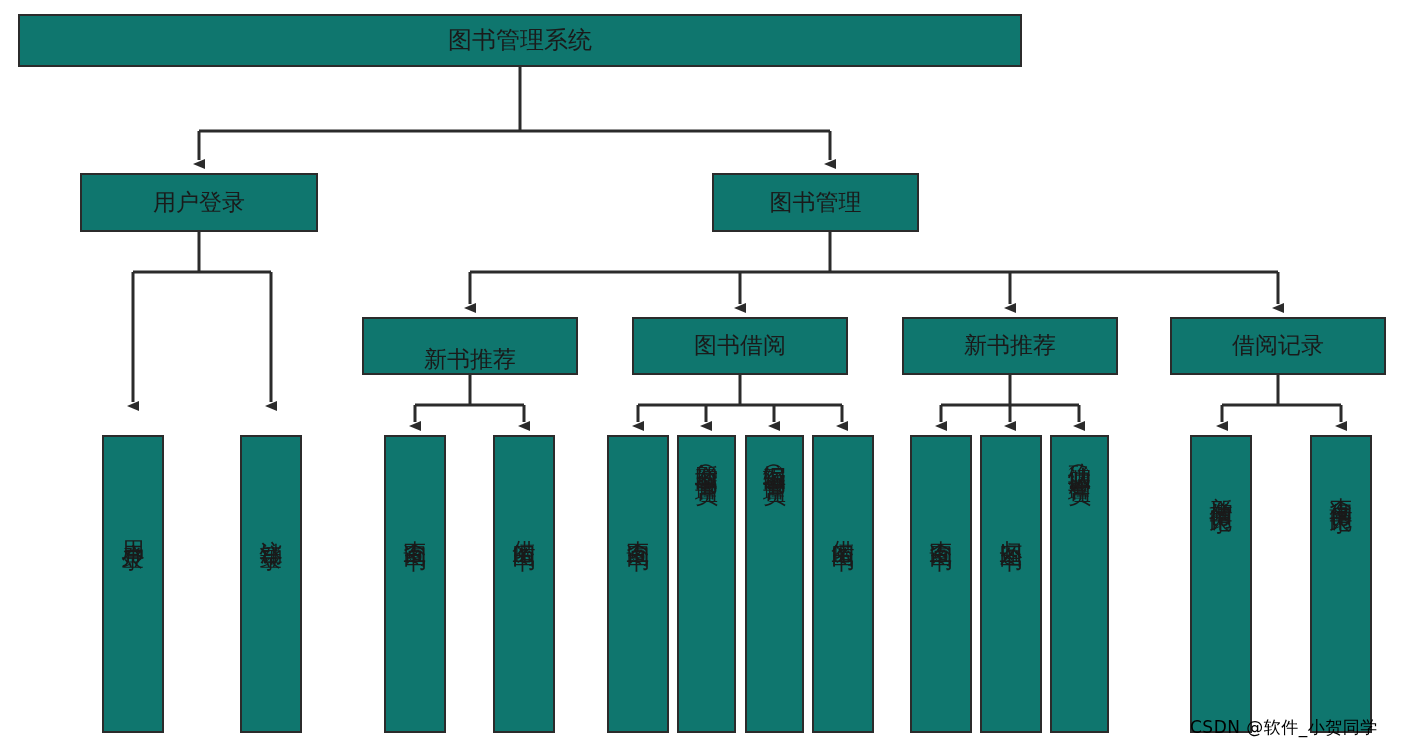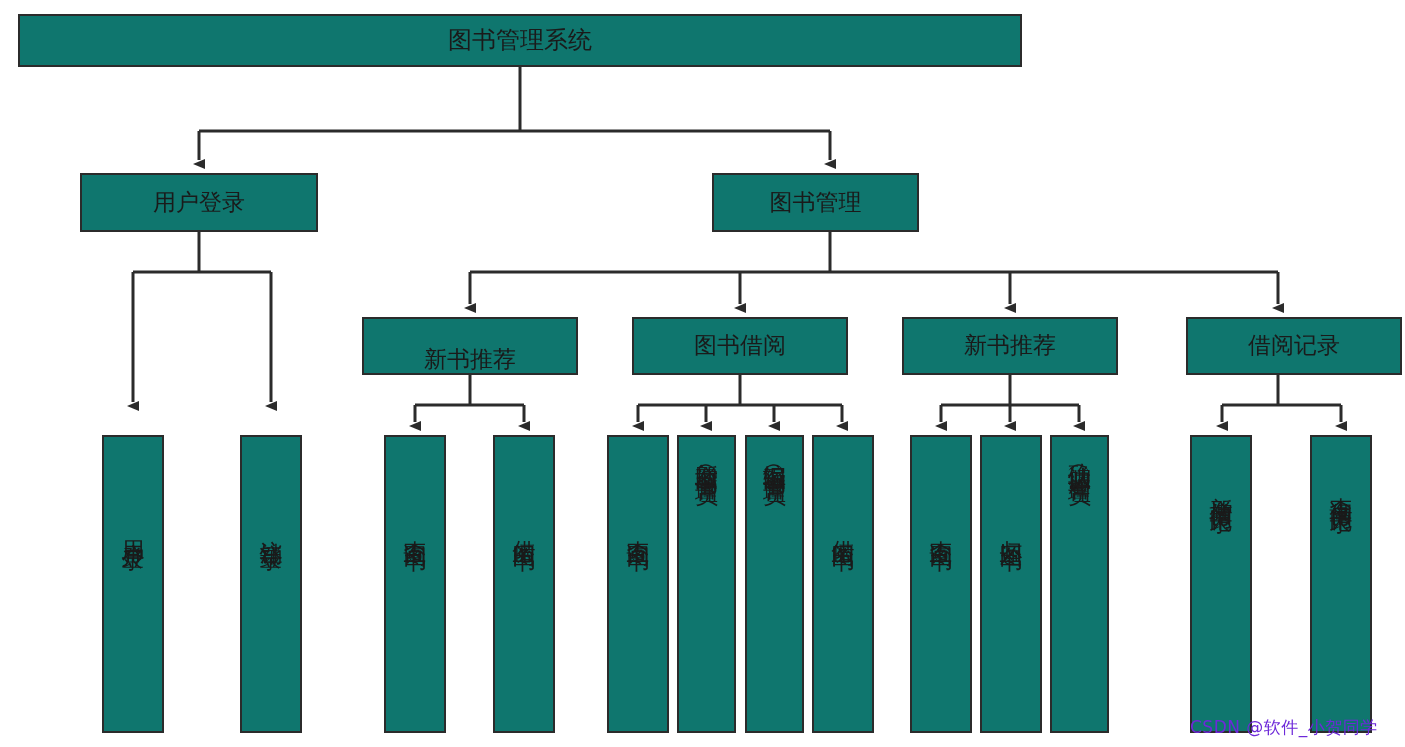--- a/index.html
+++ b/index.html
@@ -56,21 +56,21 @@
   .node.v .label {
     writing-mode: vertical-rl;
     text-orientation: upright;
     font-size: 23px;
     letter-spacing: 3px;
     line-height: 1;
   }
   .watermark {
     position: absolute;
     font-size: 17px;
-    color: #6d28d9;
+    color: #000000;
     white-space: nowrap;
     letter-spacing: 0.5px;
   }
 </style>
 </head>
 <body>
 
 <div id="canvas">
 
   <svg class="edges" viewBox="0 0 1405 747" xmlns="http://www.w3.org/2000/svg">
@@ -137,21 +137,21 @@
 
   <div class="node h" style="left:362px; top:317px; width:216px; height:58px;align-items:flex-end;">
     <span class="label">新书推荐</span>
   </div>
   <div class="node h" style="left:632px; top:317px; width:216px; height:58px;">
     <span class="label">图书借阅</span>
   </div>
   <div class="node h" style="left:902px; top:317px; width:216px; height:58px;">
     <span class="label">新书推荐</span>
   </div>
-  <div class="node h" style="left:1170px; top:317px; width:216px; height:58px;margin-left:16px;">
+  <div class="node h" style="left:1170px; top:317px; width:216px; height:58px;">
     <span class="label">借阅记录</span>
   </div>
 
   <div class="node v" style="left:102px; top:435px; width:62px; height:298px; padding-top:85px;">
     <span class="label">用户登录</span>
   </div>
   <div class="node v" style="left:240px; top:435px; width:62px; height:298px; padding-top:85px;">
     <span class="label">注销登录</span>
   </div>
 

